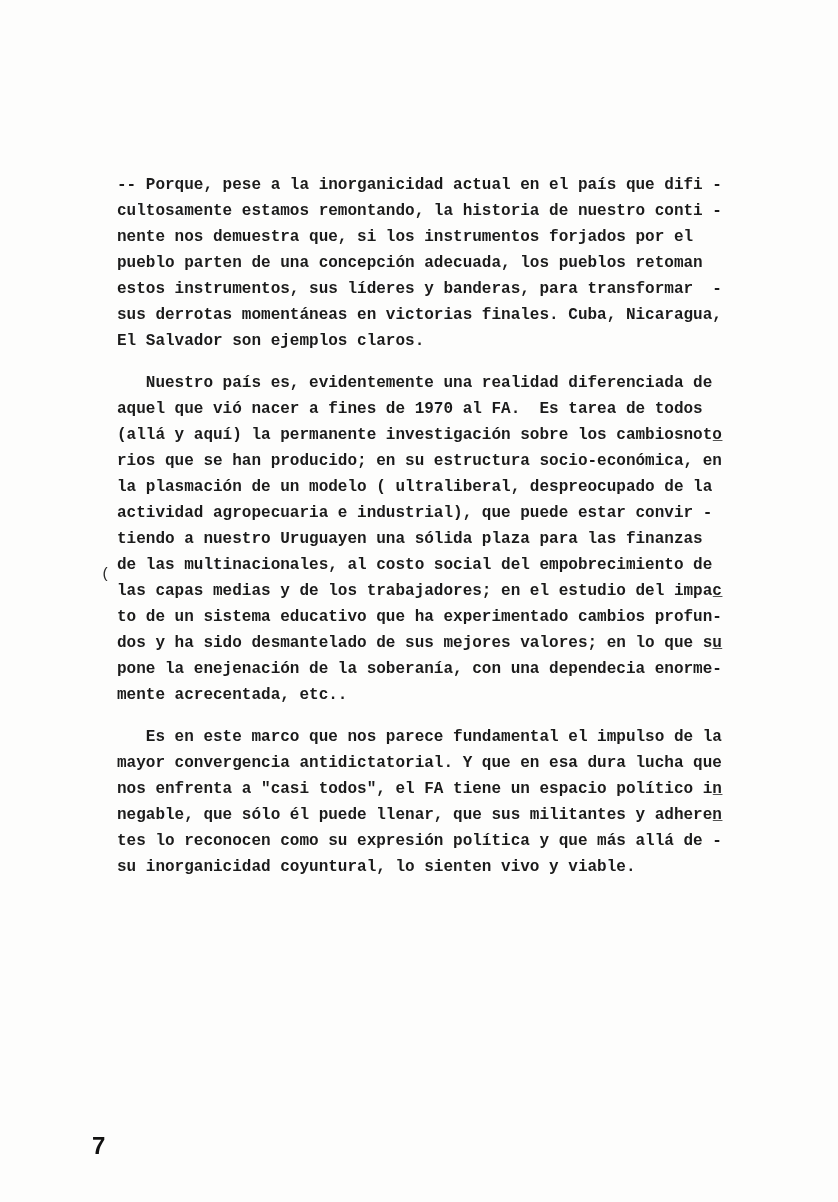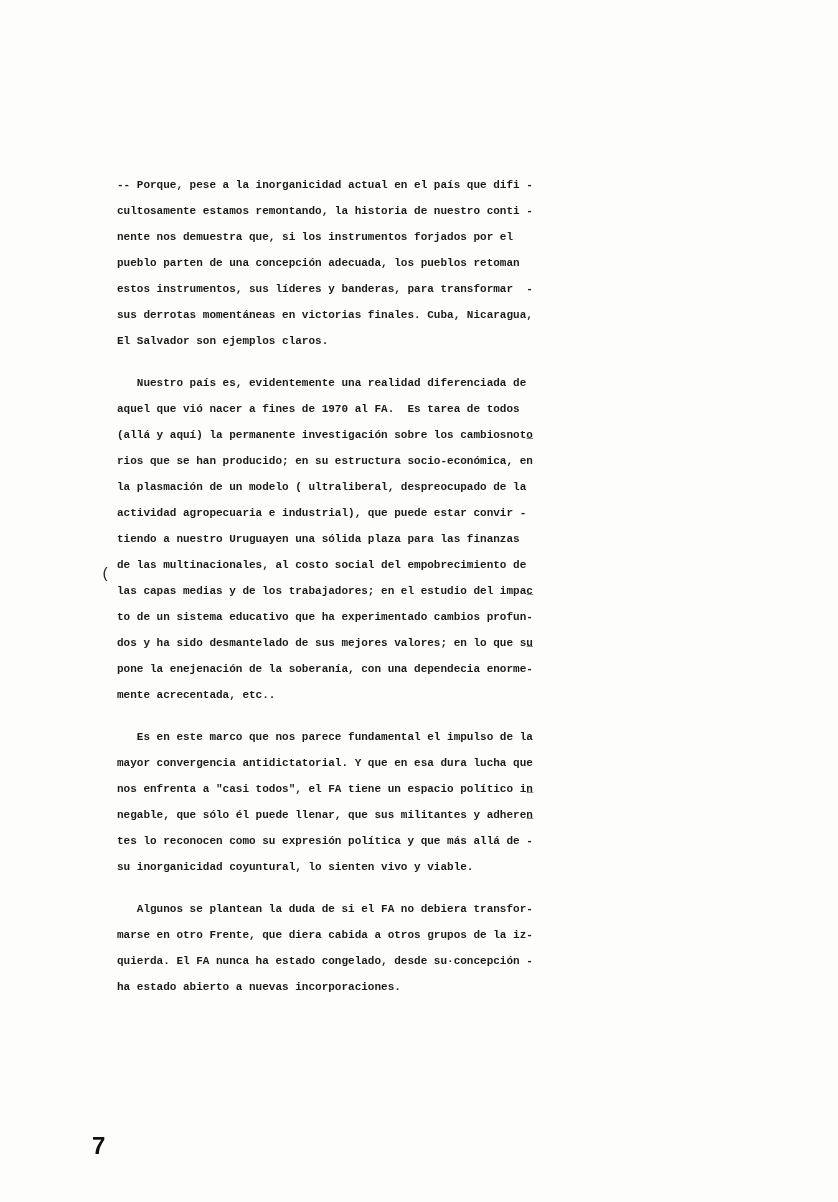--- a/index.html
+++ b/index.html
@@ -17,21 +17,21 @@
   }
   .text-block {
     position: absolute;
     left: 117px;
     top: 172px;
     width: 660px;
   }
   .para {
     white-space: pre;
     font-family: "Liberation Mono", "DejaVu Sans Mono", monospace;
-    font-size: 11px;
+    font-size: 16px;
     font-weight: bold;
     line-height: 26px;
     letter-spacing: 0px;
     margin: 0 0 16px 0;
     color: #1b1b1b;
   }
   .margin-mark {
     position: absolute;
     left: 101px;
     top: 566px;
@@ -75,20 +75,16 @@
 to de un sistema educativo que ha experimentado cambios profun-
 dos y ha sido desmantelado de sus mejores valores; en lo que su̲
 pone la enejenación de la soberanía, con una dependecia enorme-
 mente acrecentada, etc..</div>
     <div class="para">   Es en este marco que nos parece fundamental el impulso de la
 mayor convergencia antidictatorial. Y que en esa dura lucha que
 nos enfrenta a "casi todos", el FA tiene un espacio político in̲
 negable, que sólo él puede llenar, que sus militantes y adheren̲
 tes lo reconocen como su expresión política y que más allá de -
 su inorganicidad coyuntural, lo sienten vivo y viable.</div>
-    <div class="para">   Algunos se plantean la duda de si el FA no debiera transfor-
-marse en otro Frente, que diera cabida a otros grupos de la iz-
-quierda. El FA nunca ha estado congelado, desde su·concepción -
-ha estado abierto a nuevas incorporaciones.</div>
   </div>
 
   <div class="page-number">7</div>
 </div>
 
 </body></html>

